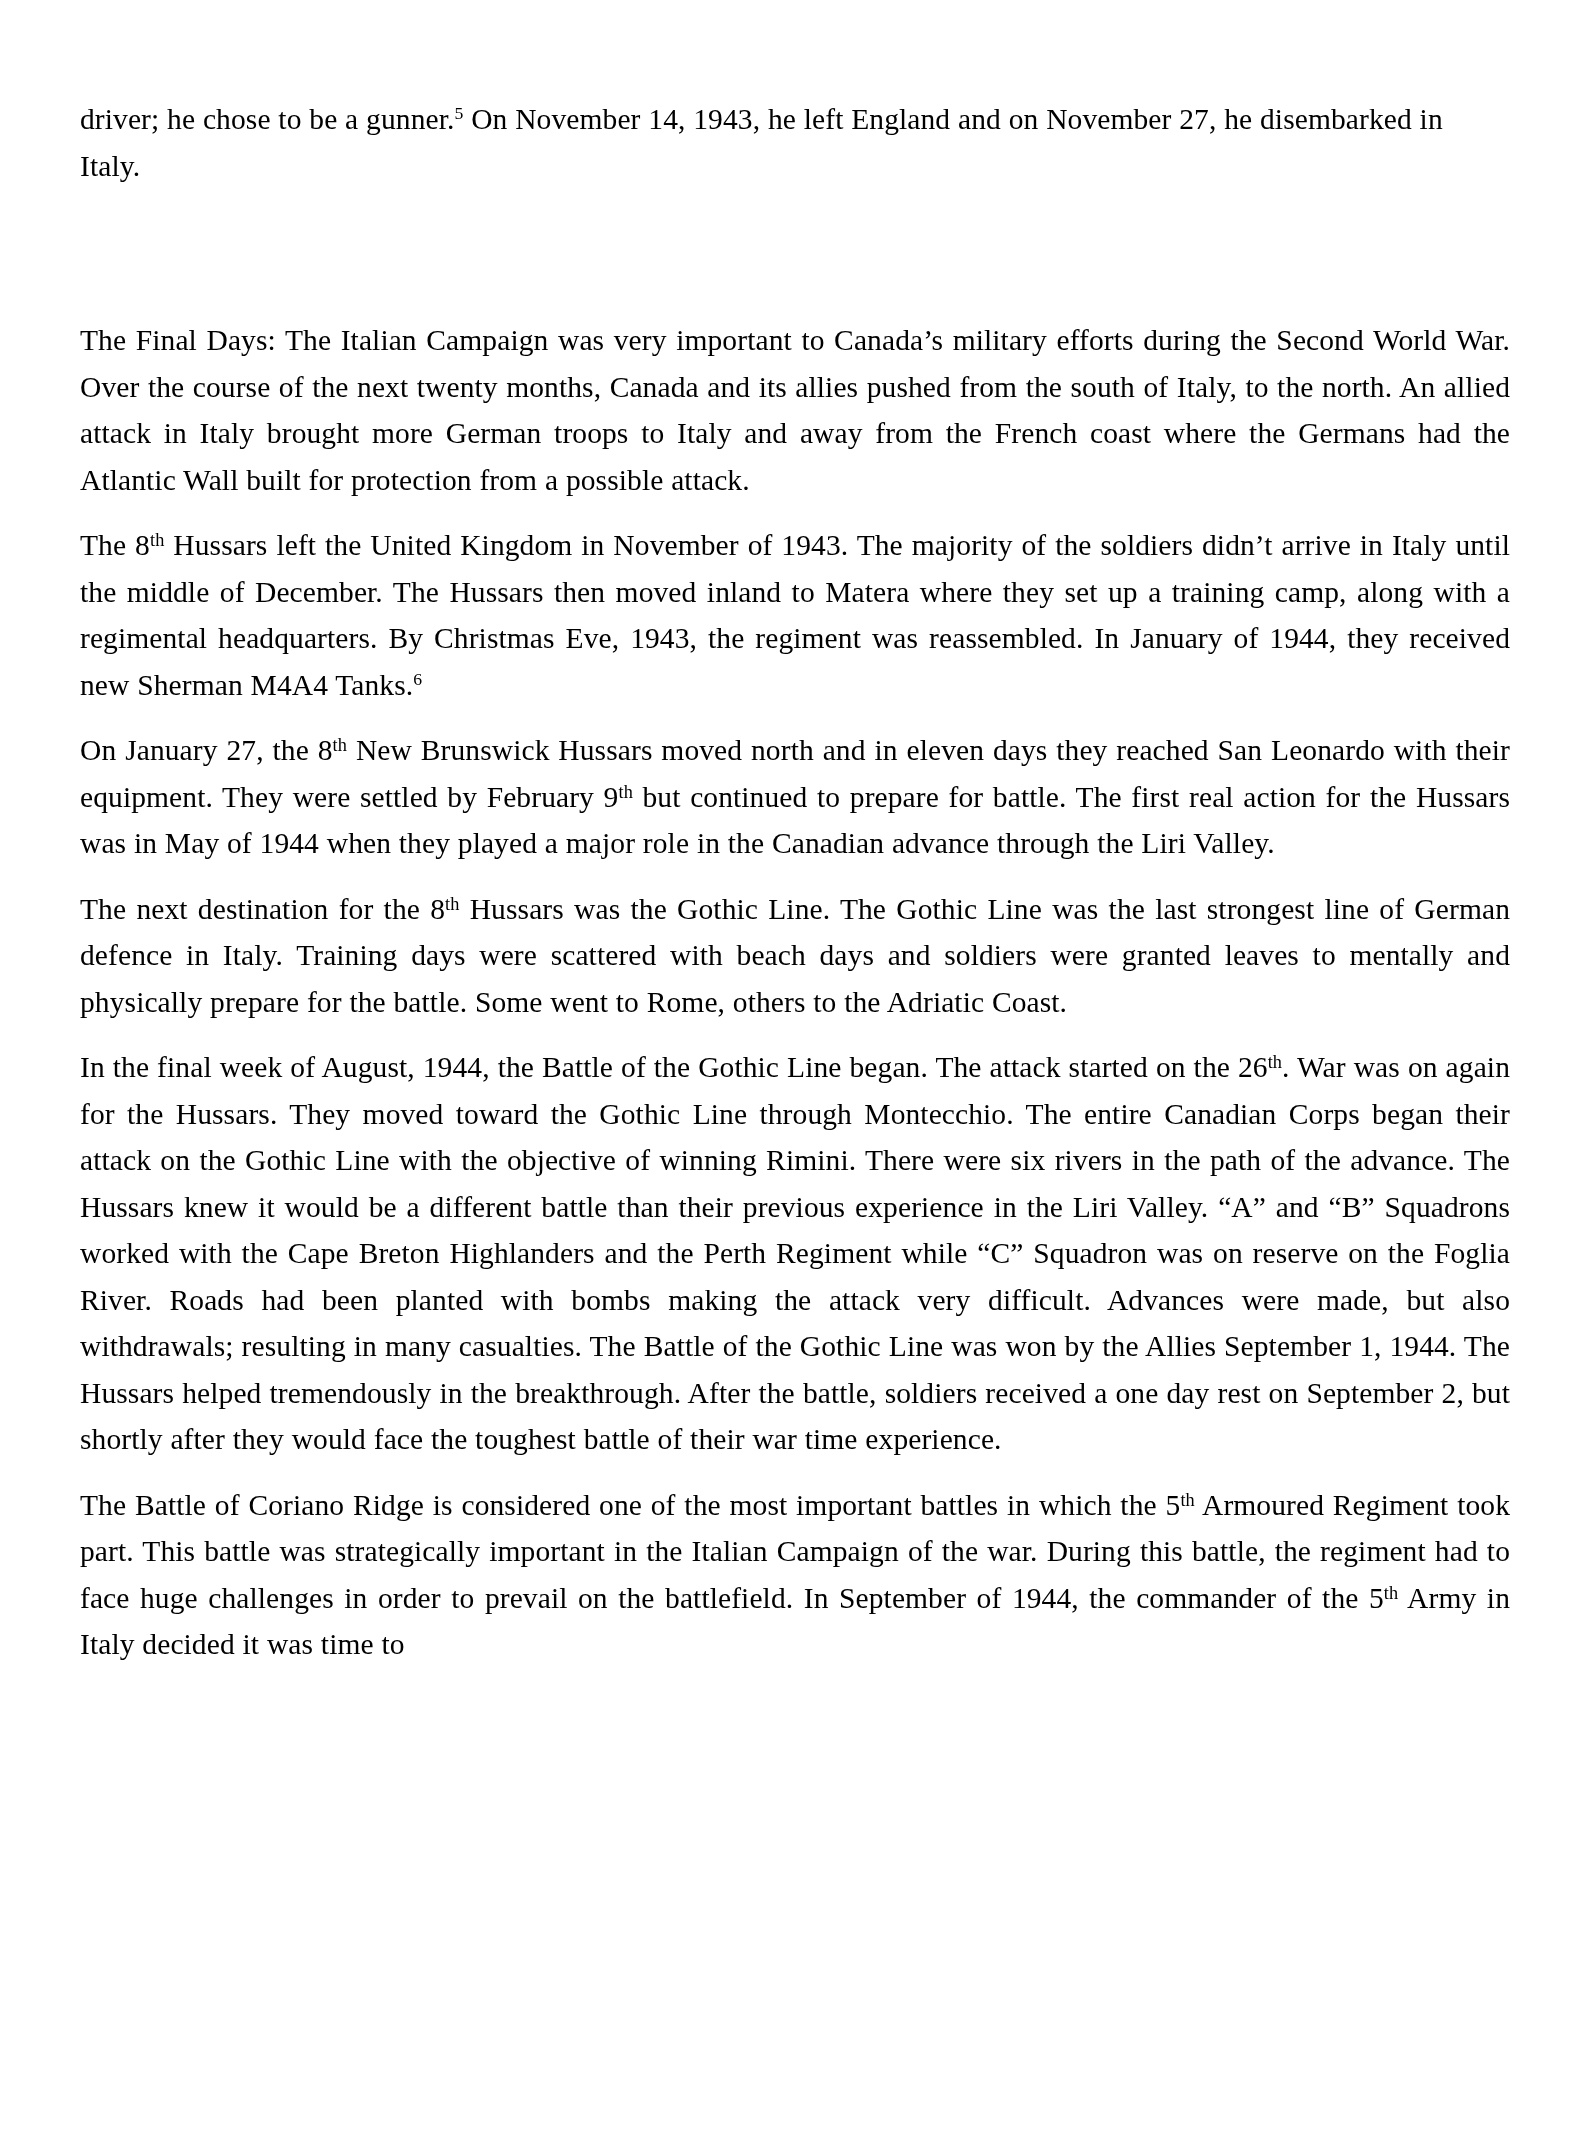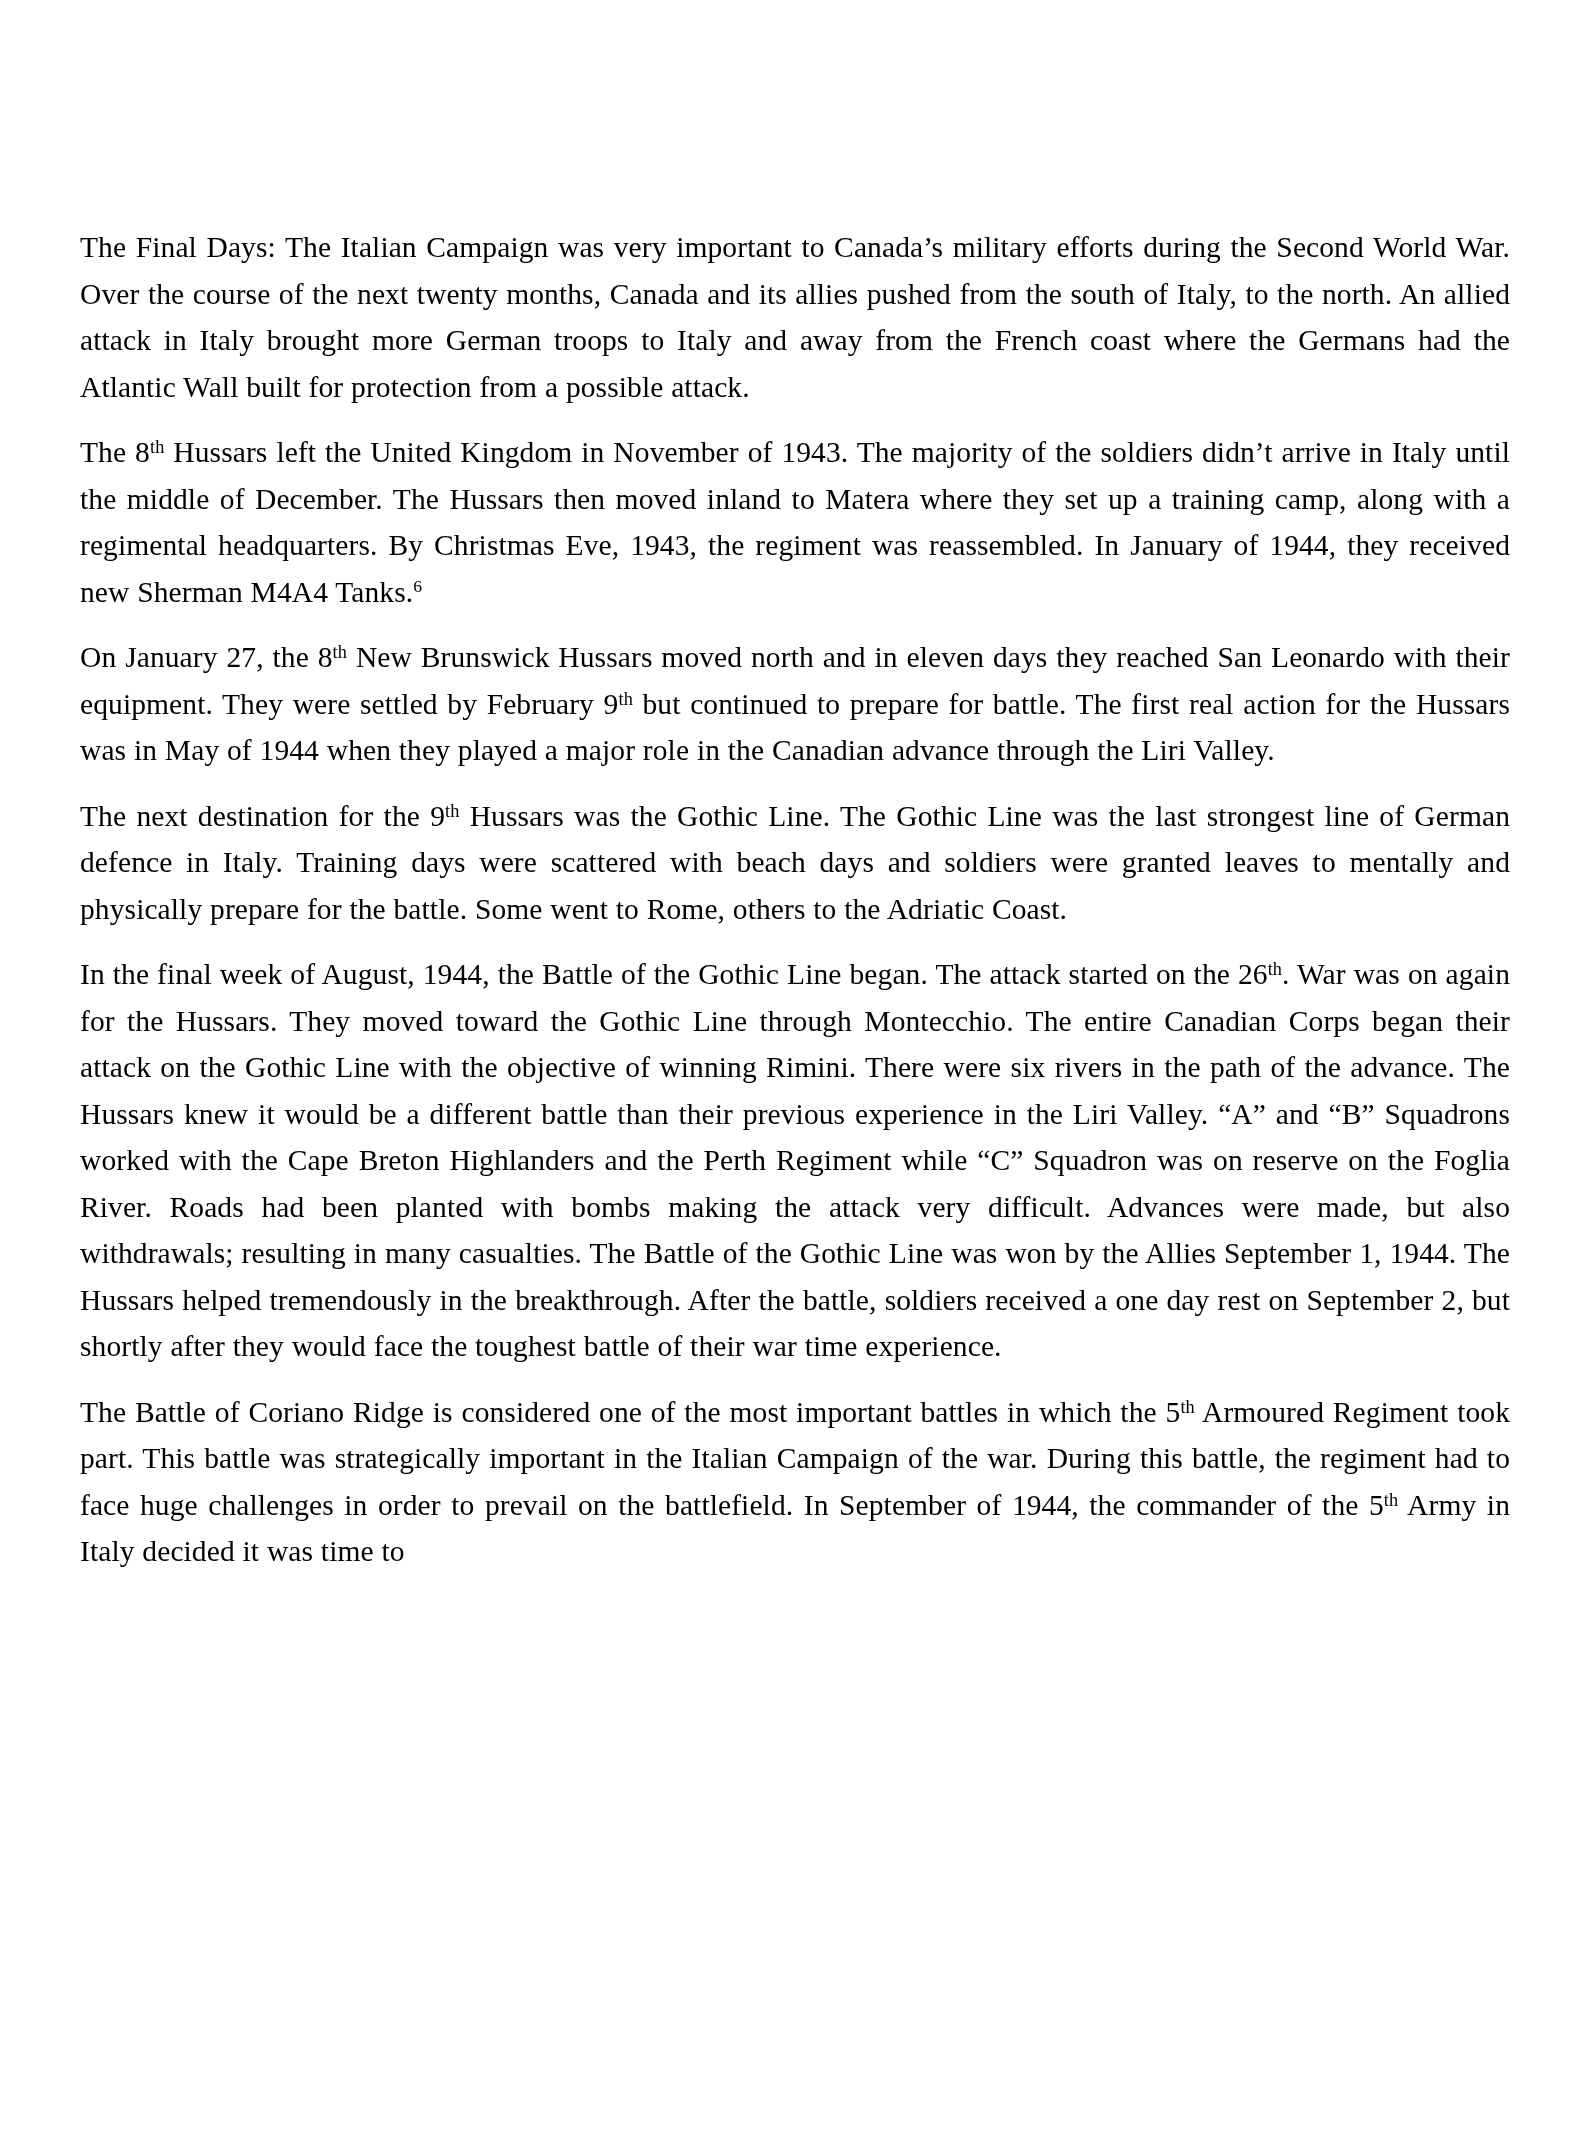--- a/index.html
+++ b/index.html
@@ -59,36 +59,37 @@
     font-size: 0.6em;
     vertical-align: 0.55em;
   }
 </style>
 </head>
 <body>
 
 <div class="page">
   <div class="text-column">
 
+    <p class="para last-flush"><span>driver; he chose to be a gunner.</span><sup class="fn">5</sup><span> On November 14, 1943, he left England and on November 27, he disembarked in Italy.</span></p>
 
     <div class="gap-intro"></div>
 
     <p class="para"><span class="lead-in">The Final Days:</span><span> The Italian Campaign was very important to Canada’s military efforts during the Second World War. Over the course of the next twenty months, Canada and its allies pushed from the south of Italy, to the north. An allied attack in Italy brought more German troops to Italy and away from the French coast where the Germans had the Atlantic Wall built for protection from a possible attack.</span></p>
 
     <div class="gap-para"></div>
 
     <p class="para"><span>The 8</span><sup>th</sup><span> Hussars left the United Kingdom in November of 1943. The majority of the soldiers didn’t arrive in Italy until the middle of December. The Hussars then moved inland to Matera where they set up a training camp, along with a regimental headquarters. By Christmas Eve, 1943, the regiment was reassembled. In January of 1944, they received new Sherman M4A4 Tanks.</span><sup class="fn">6</sup></p>
 
     <div class="gap-para"></div>
 
     <p class="para"><span>On January 27, the 8</span><sup>th</sup><span> New Brunswick Hussars moved north and in eleven days they reached San Leonardo with their equipment. They were settled by February 9</span><sup>th</sup><span> but continued to prepare for battle. The first real action for the Hussars was in May of 1944 when they played a major role in the Canadian advance through the Liri Valley.</span></p>
 
     <div class="gap-para"></div>
 
-    <p class="para"><span>The next destination for the 9</span><sup>th</sup><span> Hussars was the Gothic Line. The Gothic Line was the last strongest line of German defence in Italy. Training days were scattered with beach days and soldiers were granted leaves to mentally and physically prepare for the battle. Some went to Rome, others to the Adriatic Coast.</span></p>
+    <p class="para"><span>The next destination for the 8</span><sup>th</sup><span> Hussars was the Gothic Line. The Gothic Line was the last strongest line of German defence in Italy. Training days were scattered with beach days and soldiers were granted leaves to mentally and physically prepare for the battle. Some went to Rome, others to the Adriatic Coast.</span></p>
 
     <div class="gap-para"></div>
 
     <p class="para"><span>In the final week of August, 1944, the Battle of the Gothic Line began. The attack started on the 26</span><sup>th</sup><span>. War was on again for the Hussars. They moved toward the Gothic Line through Montecchio. The entire Canadian Corps began their attack on the Gothic Line with the objective of winning Rimini. There were six rivers in the path of the advance. The Hussars knew it would be a different battle than their previous experience in the Liri Valley. “A” and “B” Squadrons worked with the Cape Breton Highlanders and the Perth Regiment while “C” Squadron was on reserve on the Foglia River. Roads had been planted with bombs making the attack very difficult. Advances were made, but also withdrawals; resulting in many casualties. The Battle of the Gothic Line was won by the Allies September 1, 1944. The Hussars helped tremendously in the breakthrough. After the battle, soldiers received a one day rest on September 2, but shortly after they would face the toughest battle of their war time experience.</span></p>
 
     <div class="gap-para"></div>
 
     <p class="para"><span>The Battle of Coriano Ridge is considered one of the most important battles in which the 5</span><sup>th</sup><span> Armoured Regiment took part. This battle was strategically important in the Italian Campaign of the war. During this battle, the regiment had to face huge challenges in order to prevail on the battlefield. In September of 1944, the commander of the 5</span><sup>th</sup><span> Army in Italy decided it was time to</span></p>
 
   </div>

